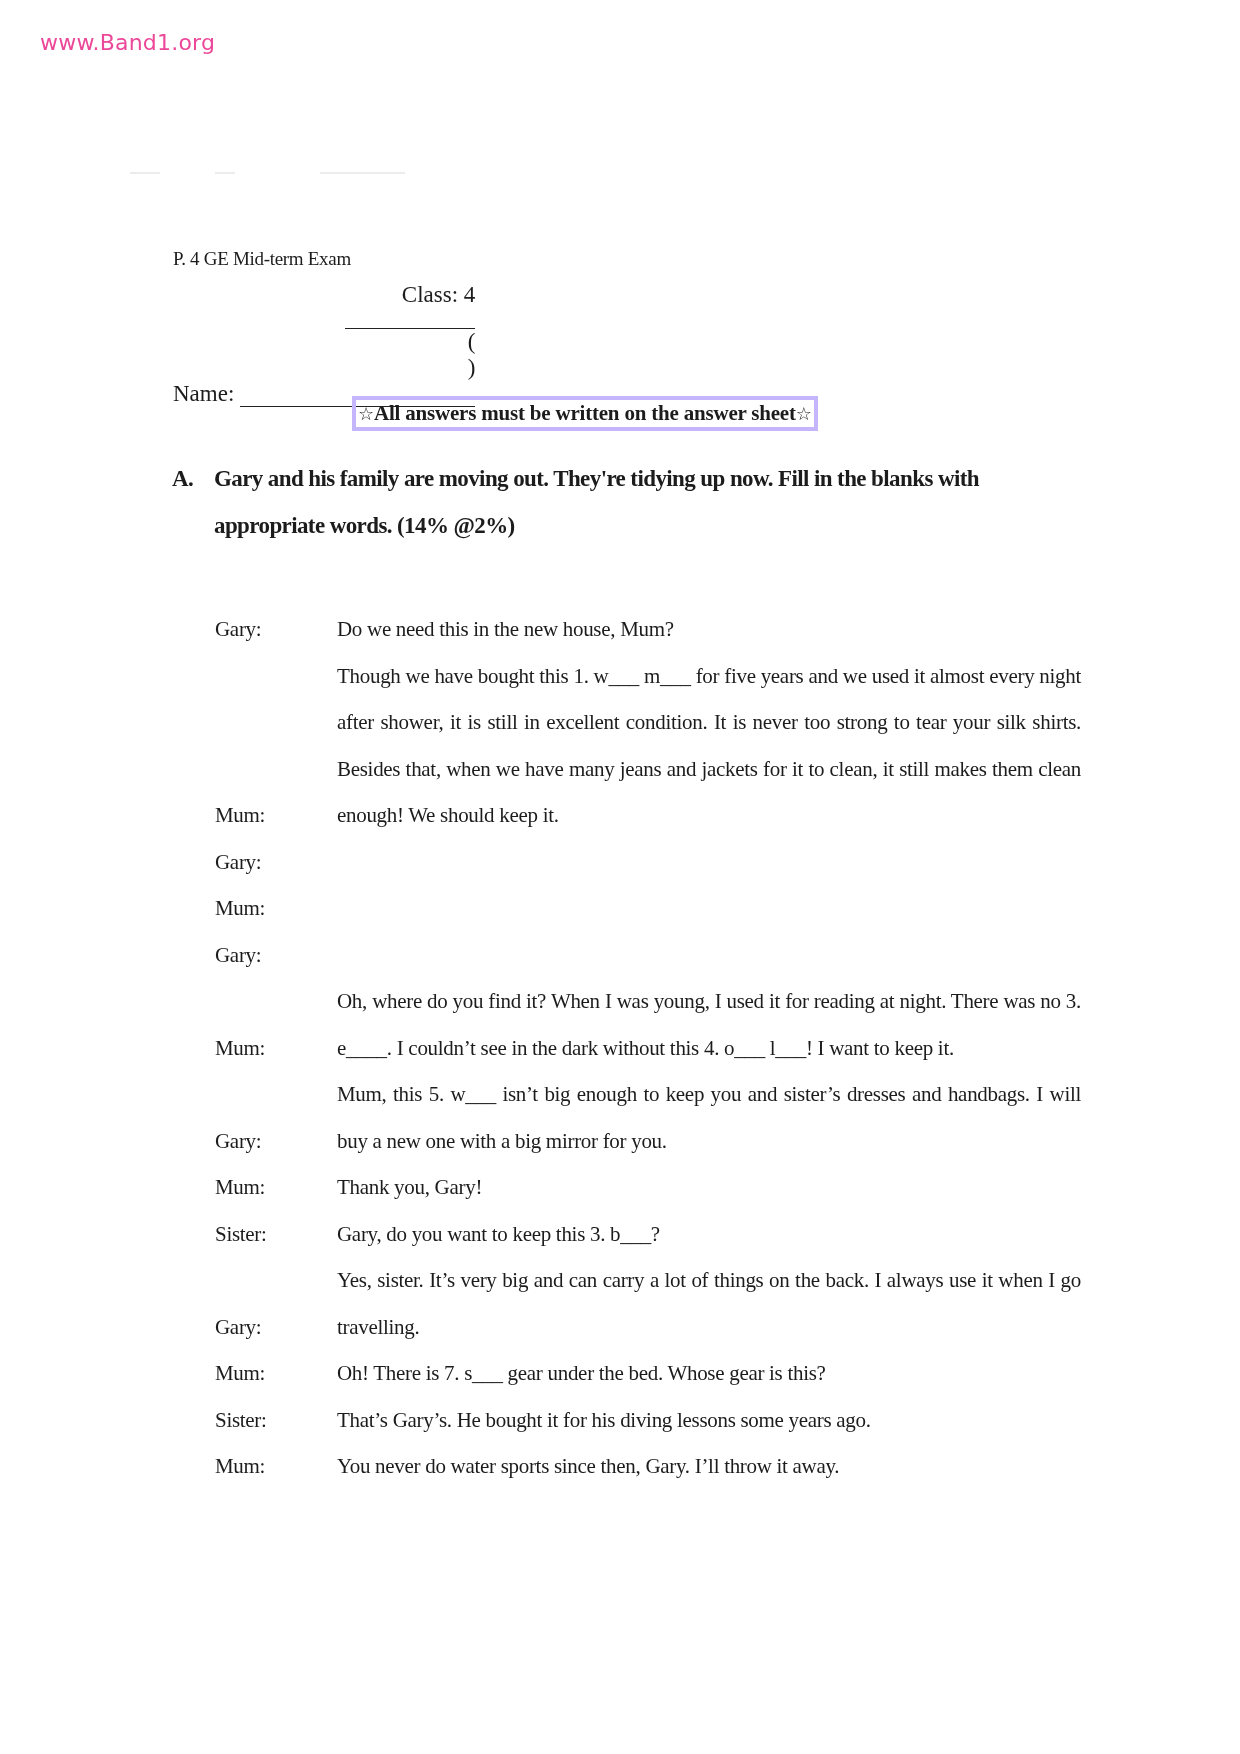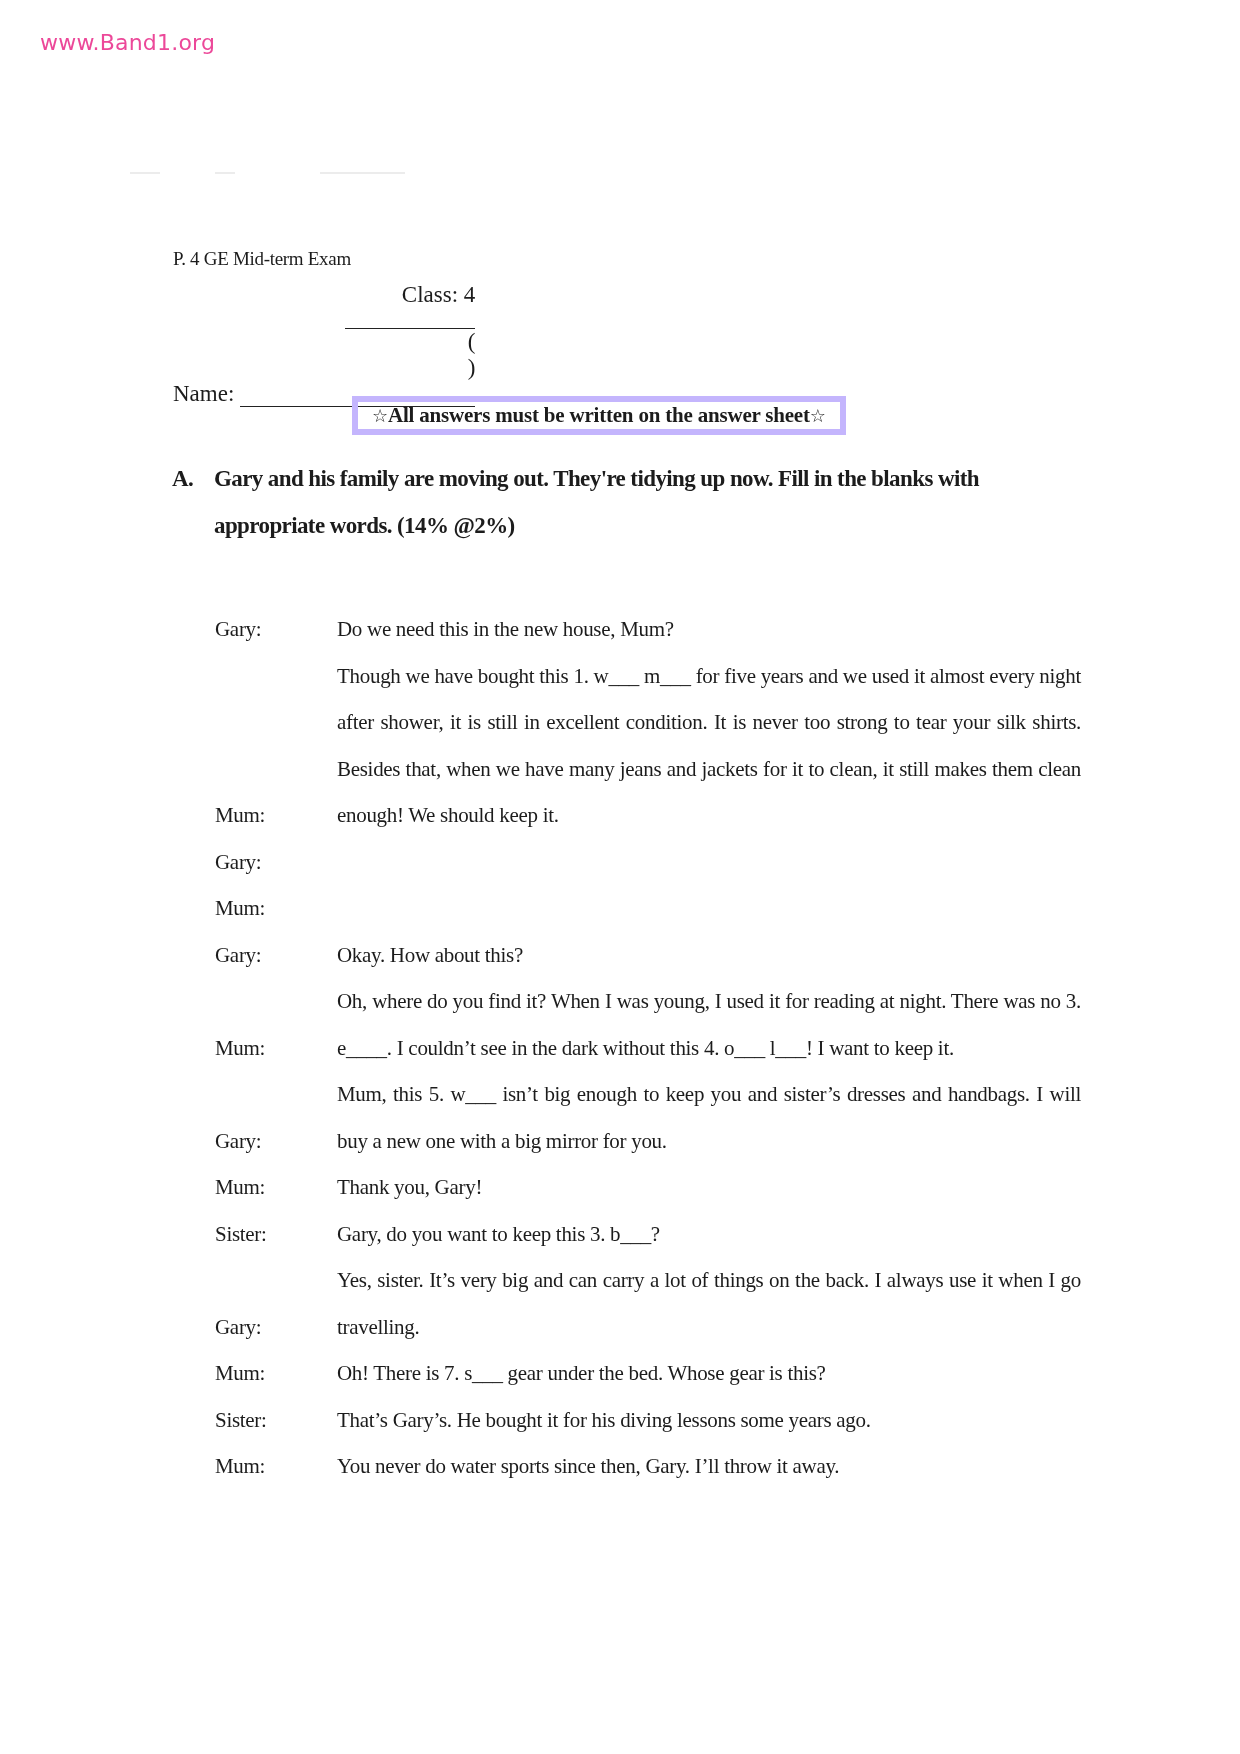--- a/index.html
+++ b/index.html
@@ -48,22 +48,22 @@
       height: 20px;
     }
     .blank-class { width: 130px; margin-left: 6px; }
     .blank-name { width: 235px; margin-left: 6px; }
     .paren-open { margin-left: 6px; }
     .paren-gap { display: inline-block; width: 70px; }
     .notice-box {
       position: absolute;
       left: 352px;
       top: 396px;
-      border: 6px solid #c4b5fd;
-      padding: 1px 14px;
+      border: 4px solid #c4b5fd;
+      padding: 1px 2px;
       font-family: "Liberation Serif", serif;
       font-weight: bold;
       font-size: 21px;
       letter-spacing: -0.2px;
       white-space: nowrap;
     }
     .star { font-weight: normal; font-family: "DejaVu Sans", sans-serif; font-size: 18px; }
     .section-head {
       position: absolute;
       left: 172px;
@@ -152,21 +152,20 @@
     <div class="speech">Though we have bought this 1. w___ m___ for five years and we used it almost every night after shower, it is still in excellent condition. It is never too strong to tear your silk shirts. Besides that, when we have many jeans and jackets for it to clean, it still makes them clean enough! We should keep it.</div>
   </div>
   <div class="turn">
     <div class="speaker">Gary:</div>
   </div>
   <div class="turn">
     <div class="speaker">Mum:</div>
   </div>
   <div class="turn">
     <div class="speaker">Gary:</div>
-    <div class="speech">Okay. How about this?</div>
   </div>
   <div class="turn">
     <div class="speaker">Mum:</div>
     <div class="speech">Oh, where do you find it? When I was young, I used it for reading at night. There was no 3. e____. I couldn’t see in the dark without this 4. o___ l___! I want to keep it.</div>
   </div>
   <div class="turn">
     <div class="speaker">Gary:</div>
     <div class="speech">Mum, this 5. w___ isn’t big enough to keep you and sister’s dresses and handbags. I will buy a new one with a big mirror for you.</div>
   </div>
   <div class="turn">

